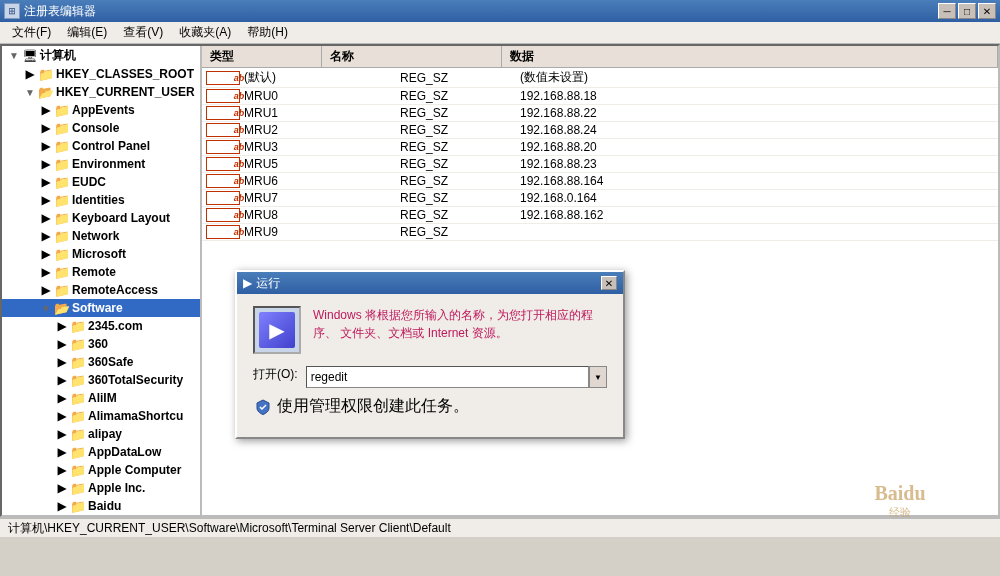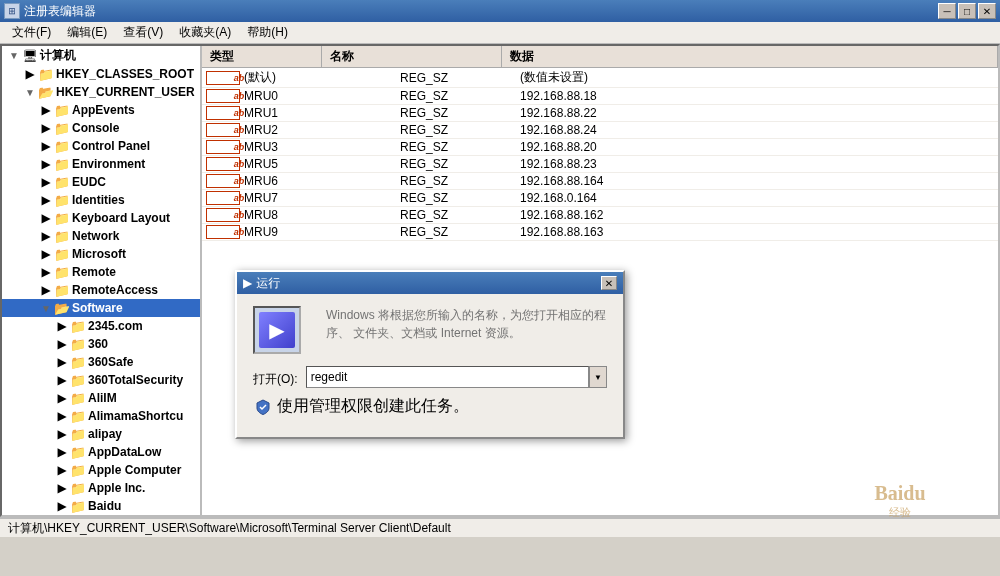--- a/index.html
+++ b/index.html
@@ -82,22 +82,22 @@
       display: flex; align-items: center; justify-content: center; font-size: 10px;
       cursor: pointer; color: #000;
     }
     .dialog-body { padding: 12px 16px 10px; }
     .dialog-top { display: flex; align-items: flex-start; gap: 12px; margin-bottom: 12px; }
     .dialog-run-icon {
       width: 48px; height: 48px; background: #c8d4e8;
       border: 2px inset #aaa; display: flex; align-items: center; justify-content: center; flex-shrink: 0;
     }
     .run-icon-inner { width: 36px; height: 36px; background: linear-gradient(135deg, #8080ff, #4040cc); border-radius: 2px; display: flex; align-items: center; justify-content: center; }
-    .dialog-desc { font-size: 12px; line-height: 1.5; color: #737373; margin-left: 13px; }
-    .dialog-input-row { display: flex; align-items: flex-end; gap: 8px; margin-bottom: 8px; }
+    .dialog-desc { font-size: 12px; line-height: 1.5; color: #be185d; }
+    .dialog-input-row { display: flex; align-items: flex-start; gap: 8px; margin-bottom: 8px; }
     .dialog-input-label { font-size: 12px; white-space: nowrap; }
     .dialog-input-wrapper { flex: 1; display: flex; }
     .dialog-input {
       flex: 1; height: 22px; border: 1px solid #888; border-top-color: #555; border-left-color: #555;
       font-size: 12px; padding: 0 4px; background: white; font-family: inherit;
     }
     .dialog-dropdown-btn {
       width: 18px; height: 22px; background: #e0d8d0; border: 1px solid #888;
       display: flex; align-items: center; justify-content: center; cursor: pointer; font-size: 8px;
     }
@@ -429,21 +429,20 @@
         <div class="value-row">
     <div class="value-icon" style="color:#c03000;font-size:9px;font-weight:bold;font-style:italic;border:1px solid #c03000;width:18px;height:14px;display:flex;align-items:center;justify-content:center;margin-left:4px;">ab</div>
     <div class="val-name">MRU8</div>
     <div class="val-type">REG_SZ</div>
     <div class="val-data">192.168.88.162</div>
   </div>
         <div class="value-row">
     <div class="value-icon" style="color:#c03000;font-size:9px;font-weight:bold;font-style:italic;border:1px solid #c03000;width:18px;height:14px;display:flex;align-items:center;justify-content:center;margin-left:4px;">ab</div>
     <div class="val-name">MRU9</div>
     <div class="val-type">REG_SZ</div>
-    <div class="val-data">192.168.88.163</div>
   </div>
       </div>
   </div>
 </div>
 
 <div class="status-bar">
   <span>计算机\HKEY_CURRENT_USER\Software\Microsoft\Terminal Server Client\Default</span>
 </div>
 
 <div class="run-dialog">

